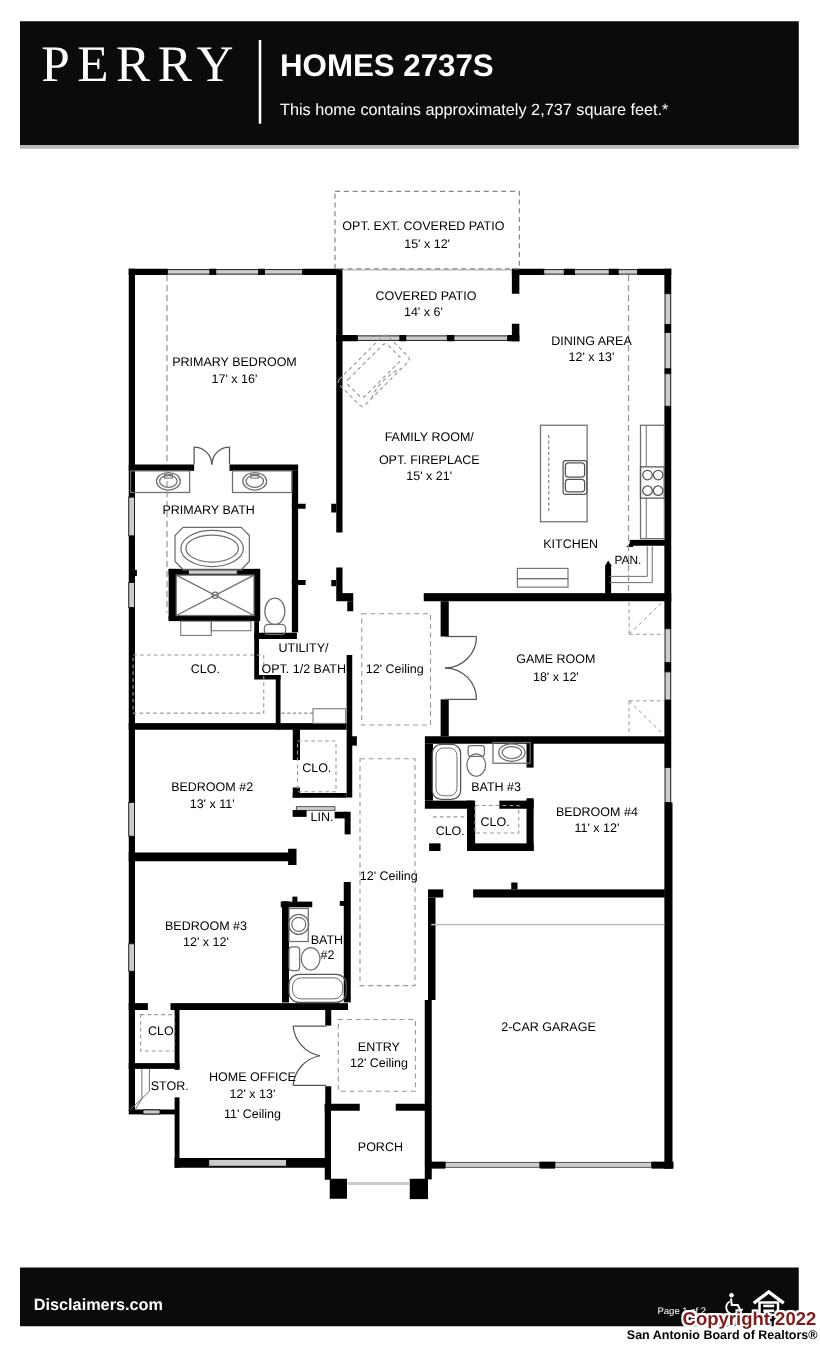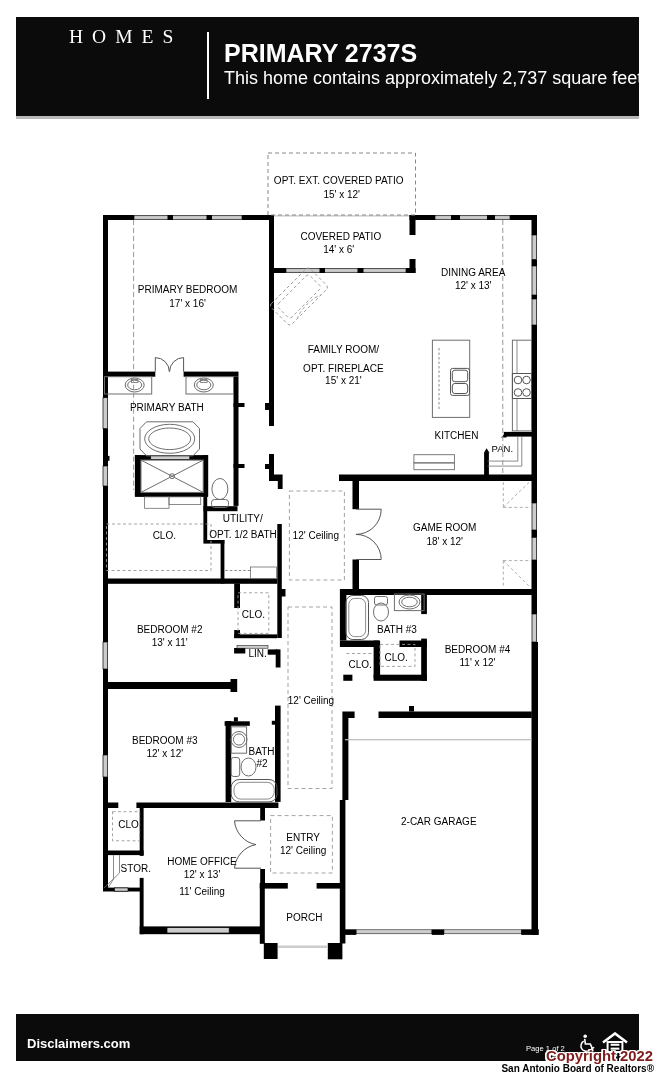--- a/index.html
+++ b/index.html
@@ -5,28 +5,28 @@
   html,body{margin:0;padding:0;background:#fff;width:656px;height:1080px;overflow:hidden;}
   body{font-family:"Liberation Sans", sans-serif;position:relative;}
   .abs{position:absolute;}
 </style>
 </head>
 <body>
 
 <div class="abs" style="left:16px;top:17px;width:623px;height:99px;background:#0b0b0b;box-shadow:0 3px 0 #b9b9b9;"></div>
 
 <div class="abs" style="left:33px;top:27px;width:170px;color:#fff;font-family:'Liberation Serif',serif;">
-  <div style="font-size:19.5px;letter-spacing:9px;margin-top:-1px;margin-left:36px;">HOMES</div>
+  <div style="font-size:41px;letter-spacing:6px;">PERRY</div>
 </div>
 
 <div class="abs" style="left:206.5px;top:32px;width:2px;height:67px;background:#fff;"></div>
 
-<div class="abs" style="left:224px;top:39px;color:#fff;font-size:25px;font-weight:bold;">PRIMARY 2737S</div>
-
-<div class="abs" style="left:224px;top:68px;color:#fff;font-size:18px;">This home contains approximately 2,737 square feet.*</div>
+<div class="abs" style="left:224px;top:39px;color:#fff;font-size:25px;font-weight:bold;">HOMES 2737S</div>
+
+<div class="abs" style="left:224px;top:80px;color:#fff;font-size:13px;">This home contains approximately 2,737 square feet.*</div>
 
 <svg class="abs" style="left:0;top:0;" width="656" height="1080" viewBox="0 0 656 1080">
 <g id="plan">
 <g id="walls" fill="#000">
 
 <rect x="103" y="215" width="31" height="5"></rect>
 <rect x="242" y="215" width="32" height="5"></rect>
 
 <rect x="134" y="215.7" width="108" height="3.6" fill="#ccc" stroke="#000" stroke-width="0.7"></rect>
 <rect x="167.5" y="215" width="5.5" height="5"></rect>

